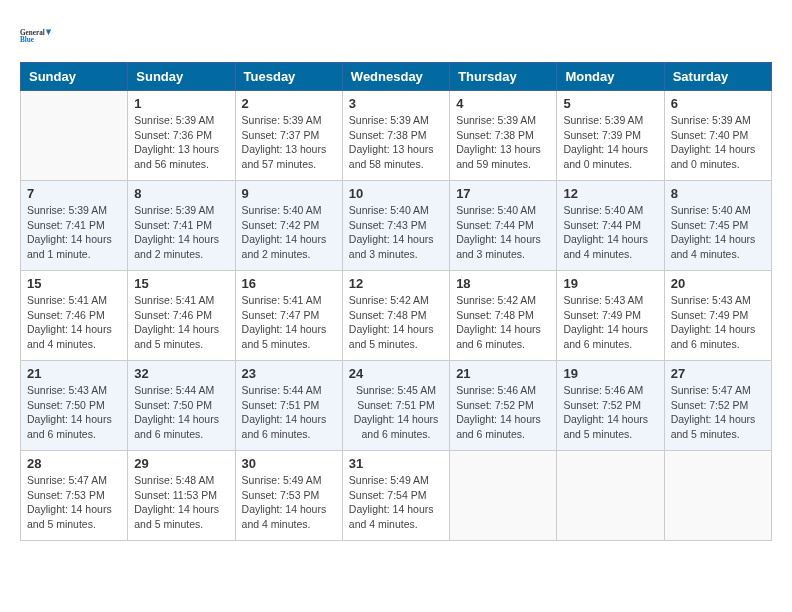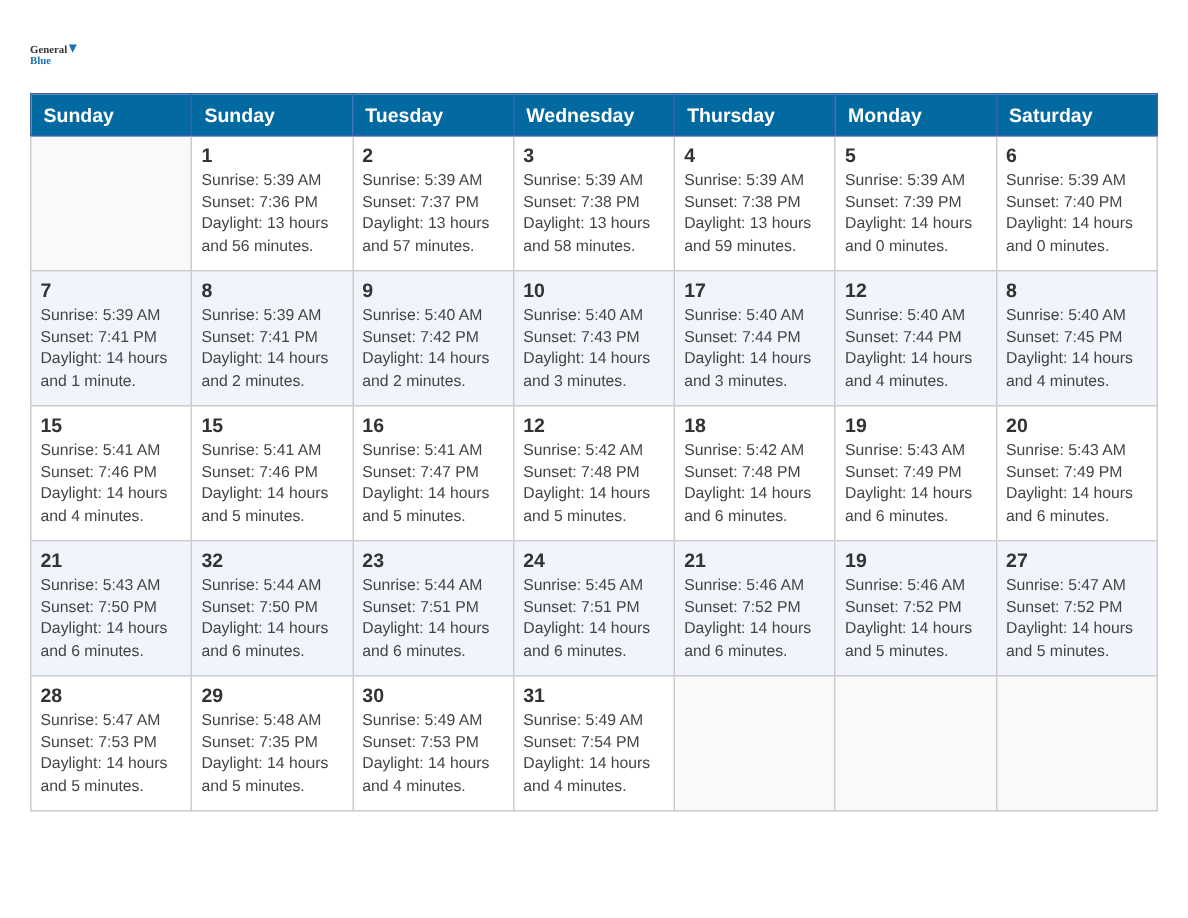--- a/index.html
+++ b/index.html
@@ -274,21 +274,21 @@
         </td>
         <td>
           <span class="day-num">23</span>
           <div class="cell-info" style="white-space: pre-line;">Sunrise: 5:44 AM
 Sunset: 7:51 PM
 Daylight: 14 hours
 and 6 minutes.</div>
         </td>
         <td>
           <span class="day-num">24</span>
-          <div class="cell-info" style="white-space: pre-line;">Sunrise: 5:45 AM
+          <div class="cell-info" style="white-space: pre-line; text-align: center;">Sunrise: 5:45 AM
 Sunset: 7:51 PM
 Daylight: 14 hours
 and 6 minutes.</div>
         </td>
         <td>
           <span class="day-num">21</span>
           <div class="cell-info" style="white-space: pre-line;">Sunrise: 5:46 AM
 Sunset: 7:52 PM
 Daylight: 14 hours
 and 6 minutes.</div>
@@ -312,21 +312,21 @@
         <td>
           <span class="day-num">28</span>
           <div class="cell-info" style="white-space: pre-line;">Sunrise: 5:47 AM
 Sunset: 7:53 PM
 Daylight: 14 hours
 and 5 minutes.</div>
         </td>
         <td>
           <span class="day-num">29</span>
           <div class="cell-info" style="white-space: pre-line;">Sunrise: 5:48 AM
-Sunset: 7:35 PM
+Sunset: 11:53 PM
 Daylight: 14 hours
 and 5 minutes.</div>
         </td>
         <td>
           <span class="day-num">30</span>
           <div class="cell-info" style="white-space: pre-line;">Sunrise: 5:49 AM
 Sunset: 7:53 PM
 Daylight: 14 hours
 and 4 minutes.</div>
         </td>

